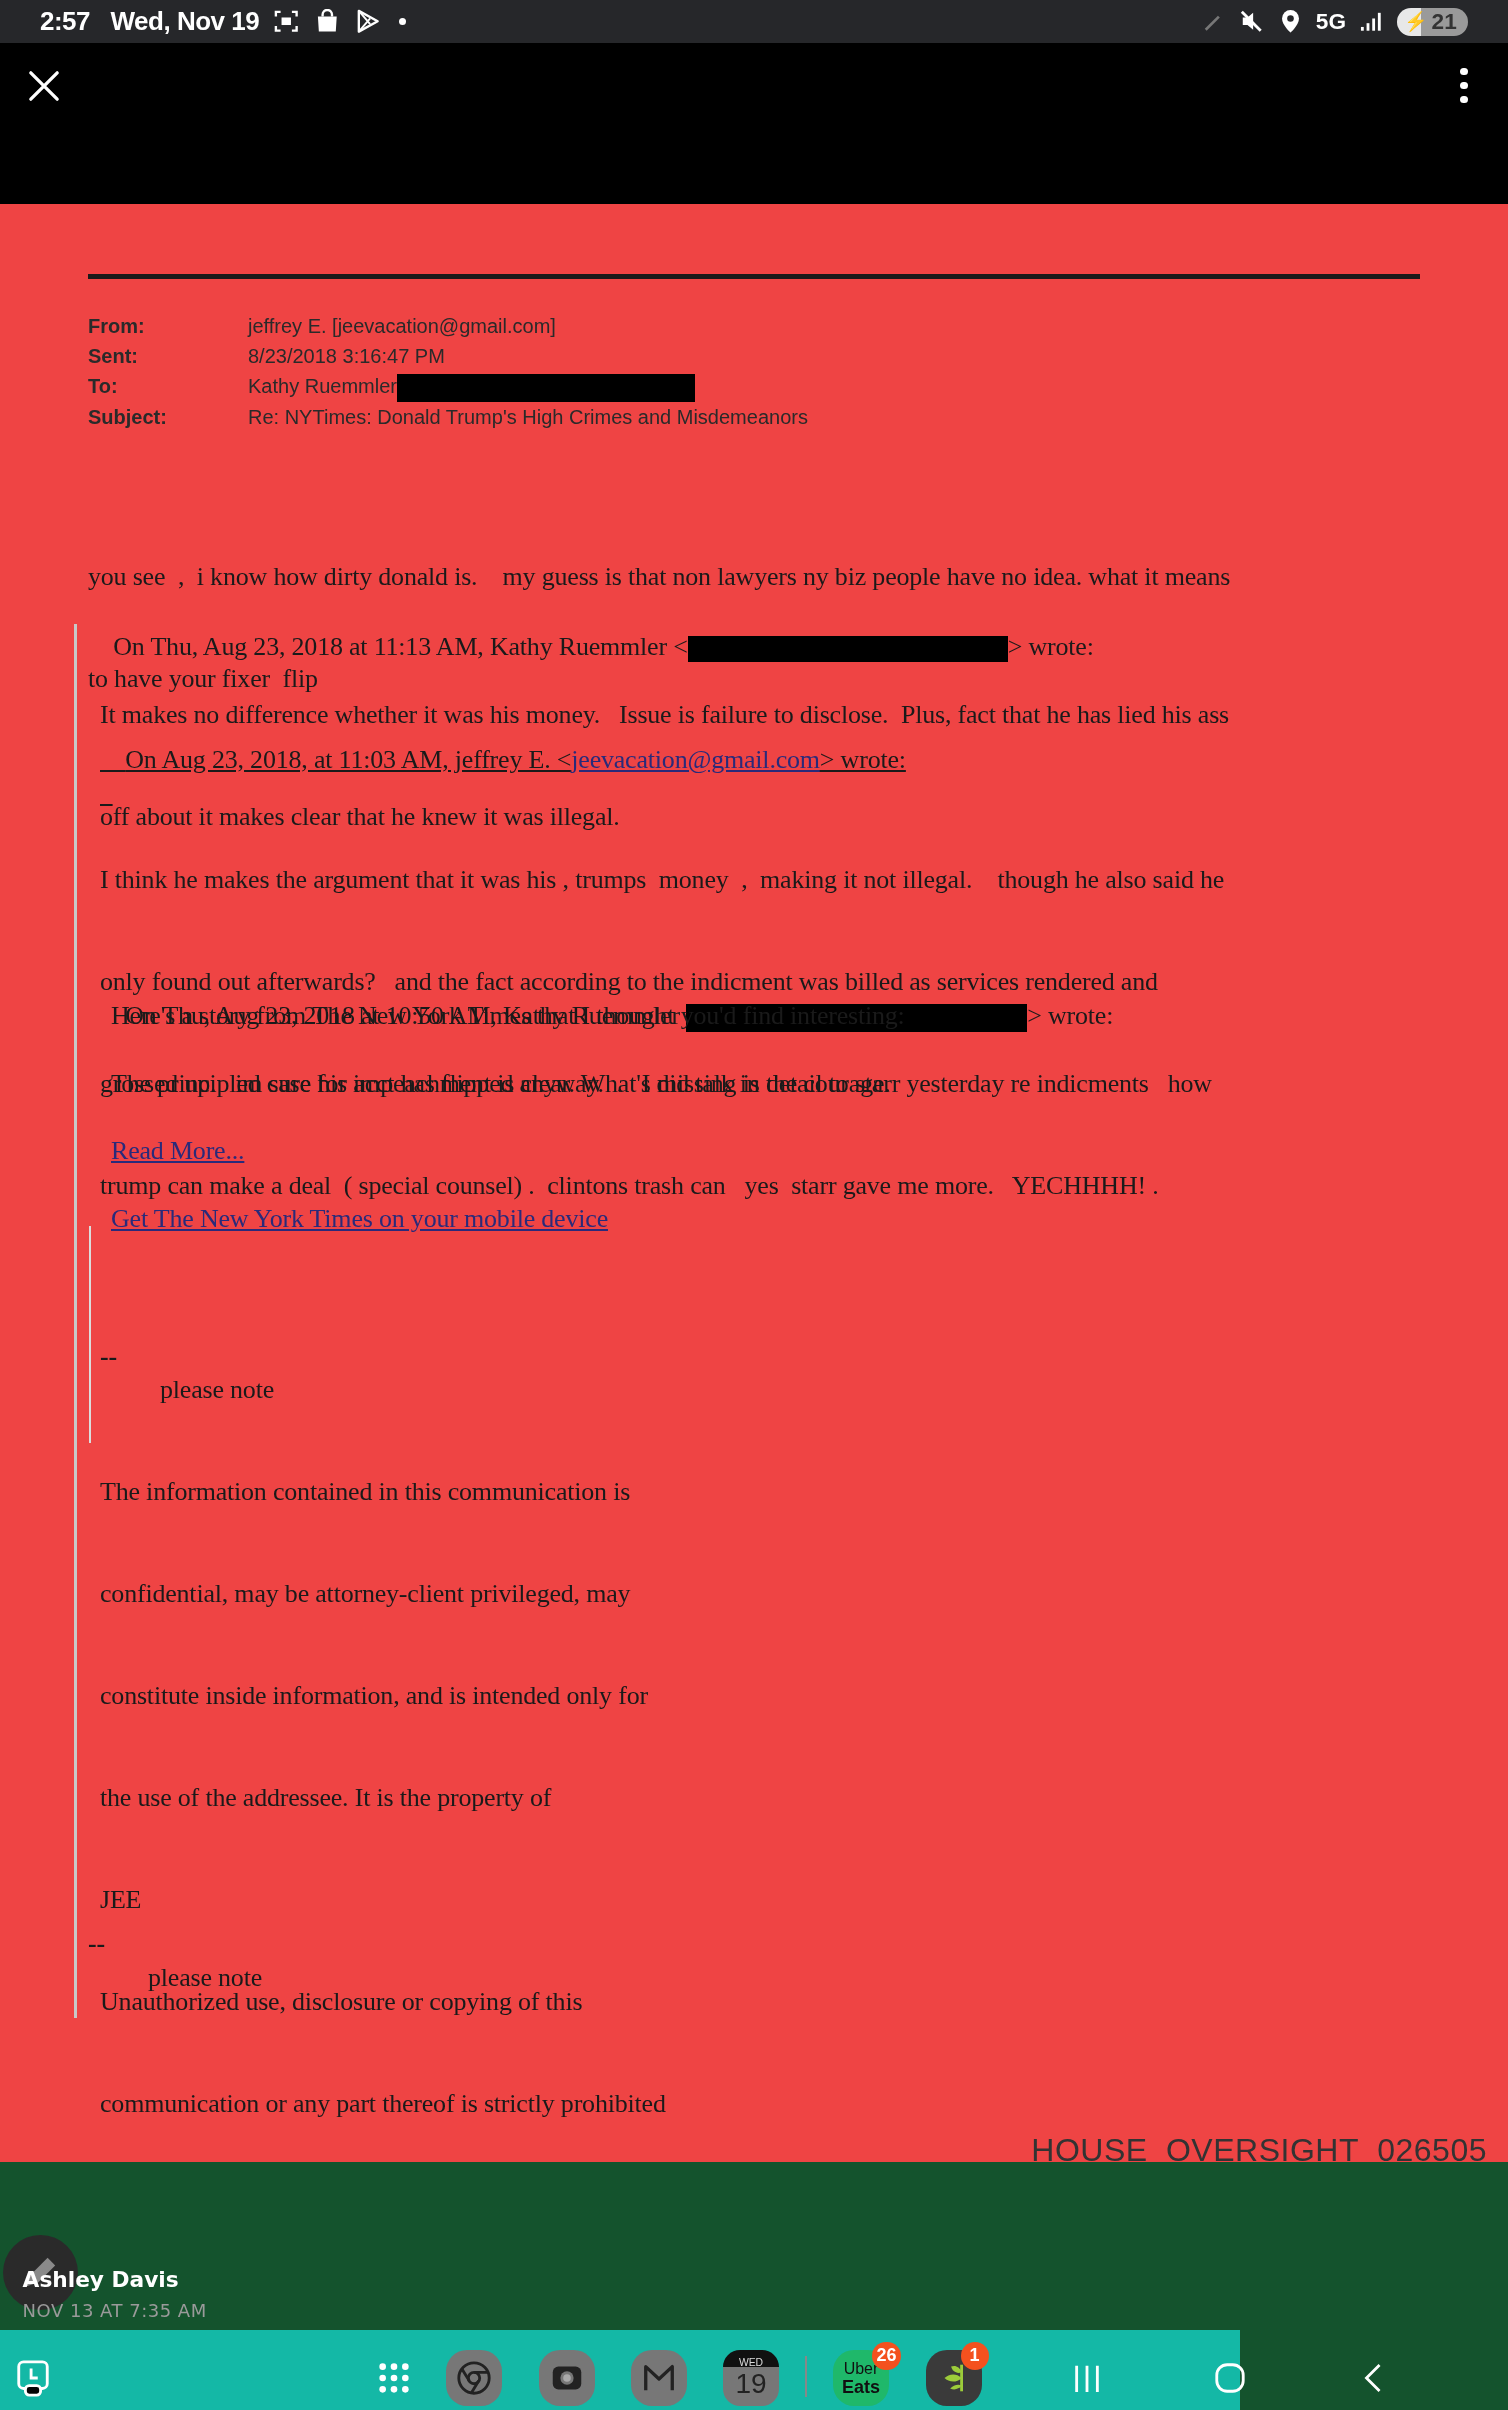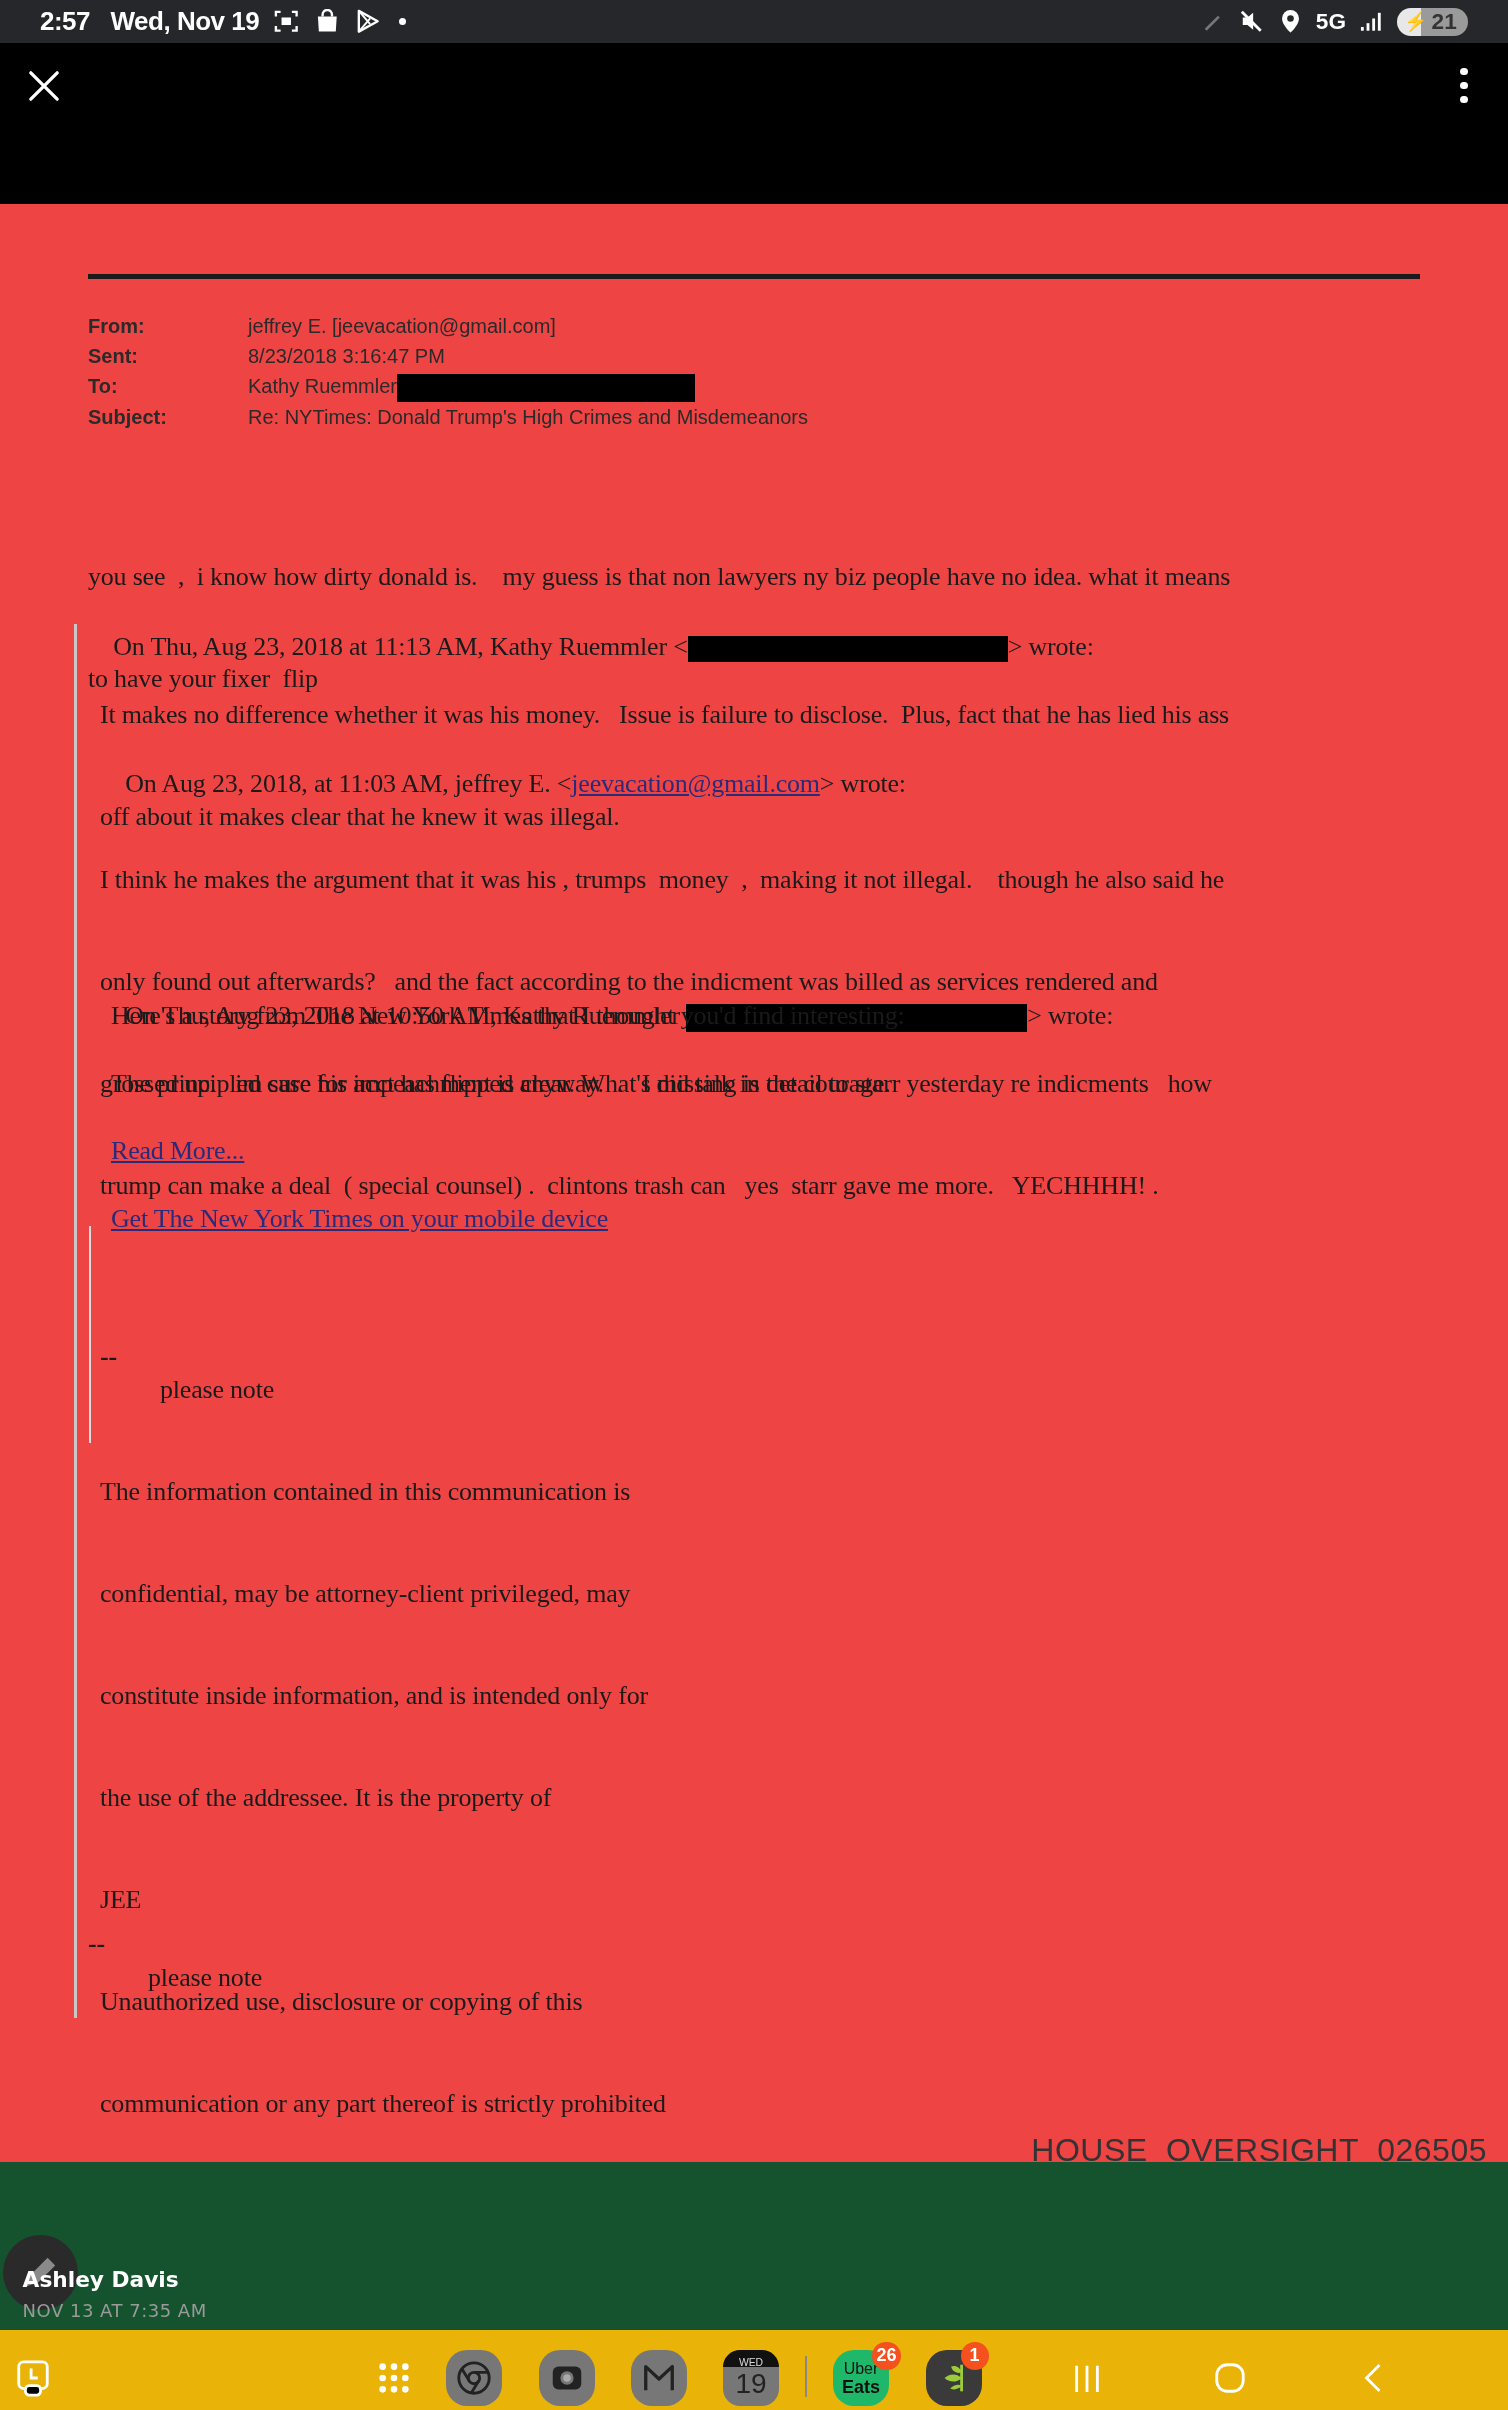--- a/index.html
+++ b/index.html
@@ -39,21 +39,21 @@
 
   .stamp { position: absolute; right: 21px; top: 1928px; font-family: "Liberation Sans", sans-serif; font-size: 32px; color: #333; letter-spacing: 0.5px; }
 
   
   .bottom { position: absolute; left: 0; top: 2162px; width: 1508px; height: 249px; background: #14532d; }
   .edit-circle { position: absolute; left: 2.8px; top: 73px; width: 75px; height: 75px; border-radius: 50%; background: #2a2a2a; display: flex; align-items: center; justify-content: center; }
   .author { position: absolute; left: 22.6px; top: 105px; font-family: "DejaVu Sans", sans-serif; font-size: 21.7px; font-weight: bold; color: #fff; }
   .date { position: absolute; left: 22.6px; top: 138px; font-family: "DejaVu Sans", sans-serif; font-size: 18px; color: #9a9a9a; letter-spacing: 0.5px; }
 
   
-  .taskbar { position: absolute; left: 0; top: 2330px; width: 1508px; height: 81px; background: #eab308; }
+  .taskbar { position: absolute; left: 0; top: 2330px; width: 1240px; height: 81px; background: #14b8a6; }
   .tb-item { position: absolute; top: 19px; width: 58px; height: 58px; display: flex; align-items: center; justify-content: center; cursor: pointer; }
   .app-icon { width: 56px; height: 56px; border-radius: 21px; display: flex; align-items: center; justify-content: center; }
   .gray { background: #777; }
   .badge { position: absolute; top: -7.5px; right: -11.3px; min-width: 28px; height: 28px; border-radius: 14px; background: #f4511e; color: #fff; font-size: 18px; font-weight: bold; display: flex; align-items: center; justify-content: center; padding: 0 4.7px; }
   .divider { position: absolute; left: 805px; top: 26px; width: 1.9px; height: 41px; background: #888; }
 </style>
 </head>
 <body>
 
 <div class="status-bar">
@@ -156,21 +156,21 @@
 
   <div class="blk serif" style="left:88px; top:392px; white-space:pre;">
     <span>On Thu, Aug 23, 2018 at 11:13 AM, Kathy Ruemmler &lt;</span><span class="redact" style="width:320px;height:26px;"></span><span>&gt; wrote:</span>
   </div>
   <div class="quote-bar"></div>
   <div class="blk serif" style="left:100px; top:426px; white-space:pre;">
     <div>It makes no difference whether it was his money.   Issue is failure to disclose.  Plus, fact that he has lied his ass</div>
     <div>off about it makes clear that he knew it was illegal.</div>
   </div>
 
-  <div class="blk serif" style="left:100px; top:529px; white-space:pre;">
+  <div class="blk serif" style="left:100px; top:505px; white-space:pre;text-decoration:underline;">
     <span>On Aug 23, 2018, at 11:03 AM, jeffrey E. &lt;</span><a class="lnk">jeevacation@gmail.com</a><span>&gt; wrote:</span>
   </div>
   <div class="blk serif" style="left:100px; top:591px; white-space:pre;">
     <div>I think he makes the argument that it was his , trumps  money  ,  making it not illegal.    though he also said he</div>
     <div>only found out afterwards?   and the fact according to the indicment was billed as services rendered and</div>
     <div>grossed up.   im sure his acct has flipped anyway.  .   I did talk in detail to starr yesterday re indicments   how</div>
     <div>trump can make a deal  ( special counsel) .  clintons trash can   yes  starr gave me more.   YECHHHH! .</div>
   </div>
 
   <div class="blk serif" style="left:100px; top:761px; white-space:pre;">

